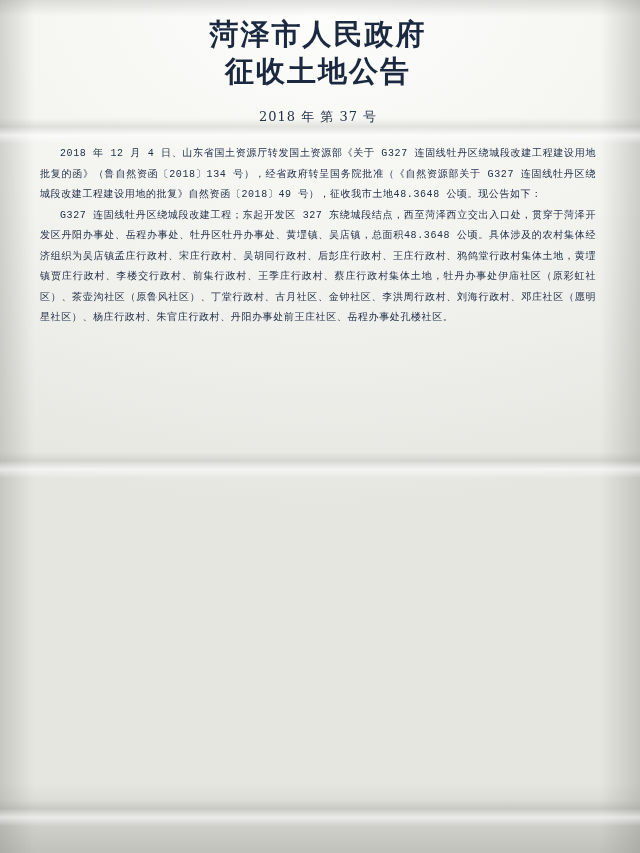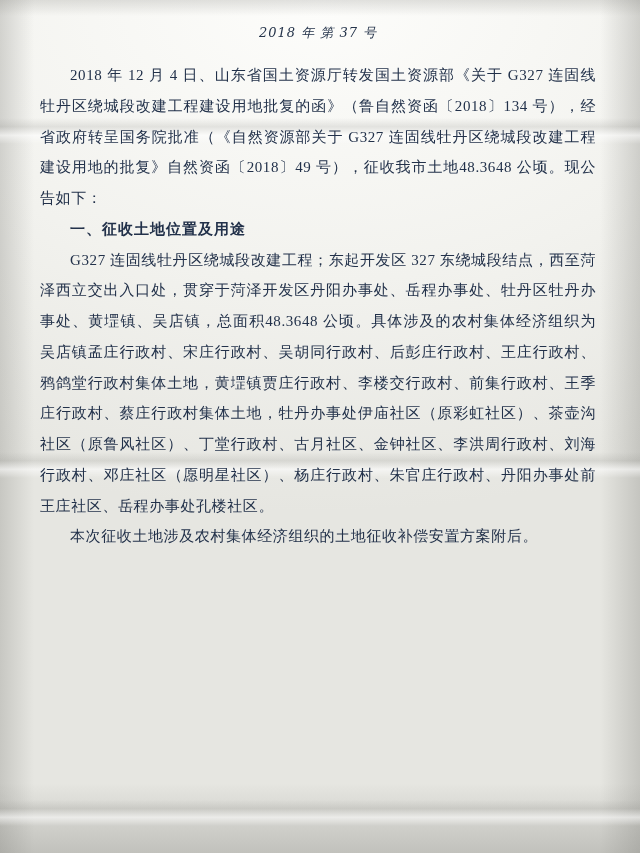--- a/index.html
+++ b/index.html
@@ -78,26 +78,25 @@
   .title .line2 { display: block; }
 
   .doc-number {
     text-align: center;
     font-family: "DejaVu Serif", serif;
     font-size: 13px;
     letter-spacing: 1px;
     color: #24334a;
     margin-top: 18px;
     margin-bottom: 18px;
-    font-style: italic;
   }
 
   .body-text {
-    font-family: Liberation Serif, serif;
-    font-size: 15px;
+    font-family: Liberation Mono, monospace;
+    font-size: 10px;
     line-height: 2.05;
     color: #22314a;
     letter-spacing: 0.6px;
     text-align: justify;
   }
   .para {
     text-indent: 2em;
     margin: 0;
   }
   .section-head {
@@ -120,23 +119,25 @@
 <div class="page">
   <div class="paper-shade-top"></div>
   <div class="paper-shade-left"></div>
   <div class="paper-shade-right"></div>
   <div class="paper-shade-bottom"></div>
   <div class="fold fold-1"></div>
   <div class="fold fold-2"></div>
   <div class="fold fold-3"></div>
 
   <div class="content">
+    <div class="title">
+      <span>菏泽市人民政府</span>
+      <span class="line2">征收土地公告</span>
+    </div>
 
     <div class="doc-number">2018 年  第 37 号</div>
 
     <div class="body-text">
       <p class="para">2018 年 12 月 4 日、山东省国土资源厅转发国土资源部《关于 G327 连固线牡丹区绕城段改建工程建设用地批复的函》（鲁自然资函〔2018〕134 号），经省政府转呈国务院批准（《自然资源部关于 G327 连固线牡丹区绕城段改建工程建设用地的批复》自然资函〔2018〕49 号），征收我市土地48.3648 公顷。现公告如下：</p>
-      <p class="section-head">一、征收土地位置及用途</p>
       <p class="para">G327 连固线牡丹区绕城段改建工程；东起开发区 327 东绕城段结点，西至菏泽西立交出入口处，贯穿于菏泽开发区丹阳办事处、岳程办事处、牡丹区牡丹办事处、黄堽镇、吴店镇，总面积48.3648 公顷。具体涉及的农村集体经济组织为吴店镇孟庄行政村、宋庄行政村、吴胡同行政村、后彭庄行政村、王庄行政村、鸦鸽堂行政村集体土地，黄堽镇贾庄行政村、李楼交行政村、前集行政村、王季庄行政村、蔡庄行政村集体土地，牡丹办事处伊庙社区（原彩虹社区）、茶壶沟社区（原鲁风社区）、丁堂行政村、古月社区、金钟社区、李洪周行政村、刘海行政村、邓庄社区（愿明星社区）、杨庄行政村、朱官庄行政村、丹阳办事处前王庄社区、岳程办事处孔楼社区。</p>
-      <p class="para">本次征收土地涉及农村集体经济组织的土地征收补偿安置方案附后。</p>
     </div>
   </div>
 </div>
 
 </body></html>

